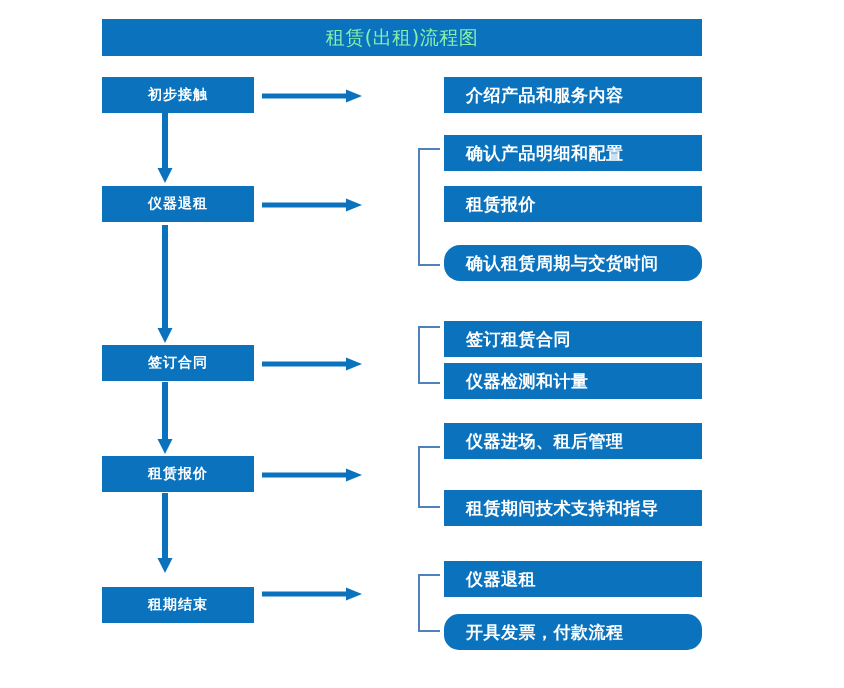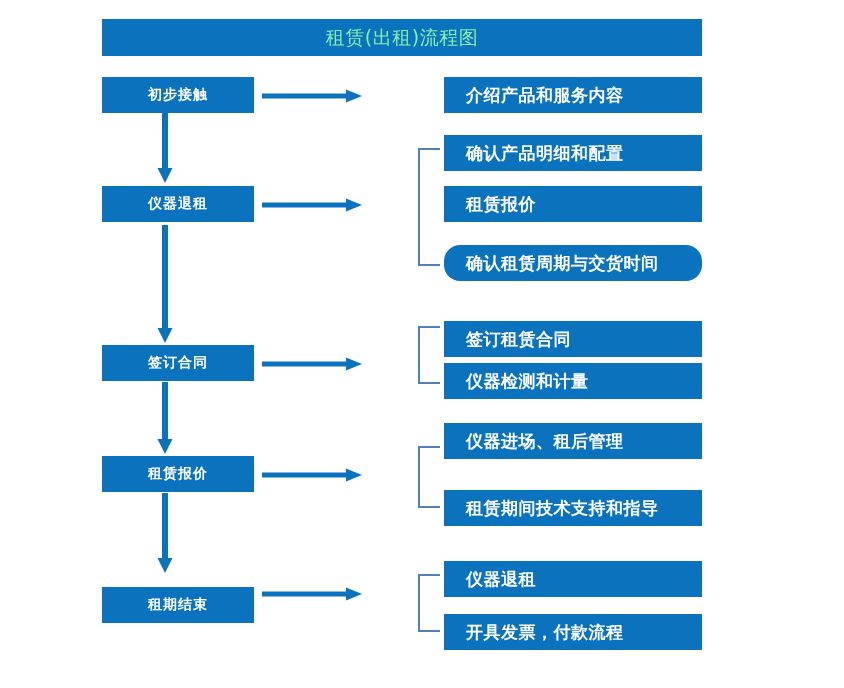--- a/index.html
+++ b/index.html
@@ -112,21 +112,21 @@
   <div id="details-layer">
       <div class="detail-box" style="top: 77px;">介绍产品和服务内容</div>
       <div class="detail-box" style="top: 135px;">确认产品明细和配置</div>
       <div class="detail-box" style="top: 186px;">租赁报价</div>
       <div class="detail-box" style="top: 245px; border-radius: 16px;">确认租赁周期与交货时间</div>
       <div class="detail-box" style="top: 321px;">签订租赁合同</div>
       <div class="detail-box" style="top: 363px;">仪器检测和计量</div>
       <div class="detail-box" style="top: 423px;">仪器进场、租后管理</div>
       <div class="detail-box" style="top: 490px;">租赁期间技术支持和指导</div>
       <div class="detail-box" style="top: 561px;">仪器退租</div>
-      <div class="detail-box" style="top: 614px;">开具发票，付款流程</div>
+      <div class="detail-box" style="top: 614px; border-radius: 15px;">开具发票，付款流程</div>
     </div>
   <div id="arrows-layer">
       <div class="arrow-h" style="top: 88px;"><svg width="100" height="14" viewBox="0 0 100 14">
           <rect x="0" y="4.5" width="88" height="5" fill="#0b73be"></rect>
           <polygon points="84,0.5 100,7 84,13.5" fill="#0b73be"></polygon>
         </svg></div>
       <div class="arrow-h" style="top: 197px;"><svg width="100" height="14" viewBox="0 0 100 14">
           <rect x="0" y="4.5" width="88" height="5" fill="#0b73be"></rect>
           <polygon points="84,0.5 100,7 84,13.5" fill="#0b73be"></polygon>
         </svg></div>

